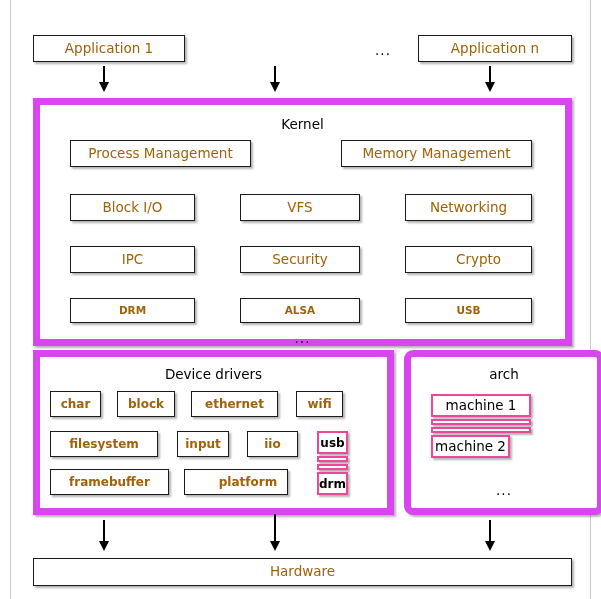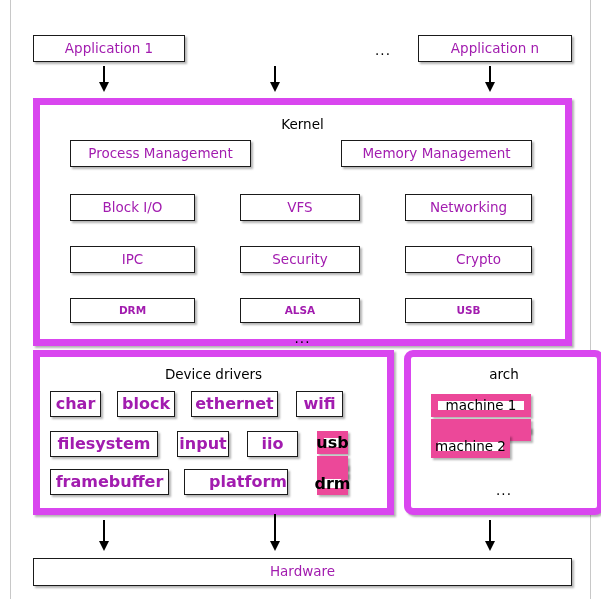--- a/index.html
+++ b/index.html
@@ -32,21 +32,21 @@
   
   .box {
     position: absolute;
     box-sizing: border-box;
     background: #ffffff;
     border: 1px solid #1a1a1a;
     box-shadow: 2px 2px 2px rgba(0,0,0,0.30);
     display: flex;
     align-items: center;
     justify-content: center;
-    color: #a21caf;
+    color: #a16207;
     text-align: center;
     line-height: 1;
     white-space: nowrap;
   }
   
   .container-box {
     position: absolute;
     box-sizing: border-box;
     background: #ffffff;
     border: 7px solid #d946ef;
@@ -64,21 +64,21 @@
     position: absolute;
     color: #000000;
     white-space: nowrap;
     text-align: center;
     letter-spacing: 1px;
   }
 
   
   .fs13 { font-size: 13.5px; }
   .fs11b { font-size: 10.5px; font-weight: bold; }
-  .fs12b { font-size: 16px; font-weight: bold; }
+  .fs12b { font-size: 12px; font-weight: bold; }
 
   
   .arrow {
     position: absolute;
     width: 2px;
     background: #000000;
   }
   .arrow::after {
     content: "";
     position: absolute;
@@ -94,21 +94,21 @@
 
   
   .stack {
     position: absolute;
     box-sizing: border-box;
   }
   .stack .cell {
     position: absolute;
     box-sizing: border-box;
     background: #ffffff;
-    border: 7px solid #ec4899;
+    border: 2px solid #ec4899;
     box-shadow: 2px 2px 2px rgba(0,0,0,0.30);
     display: flex;
     align-items: center;
     justify-content: center;
     color: #000000;
     white-space: nowrap;
     line-height: 1;
   }
 </style>
 </head>

